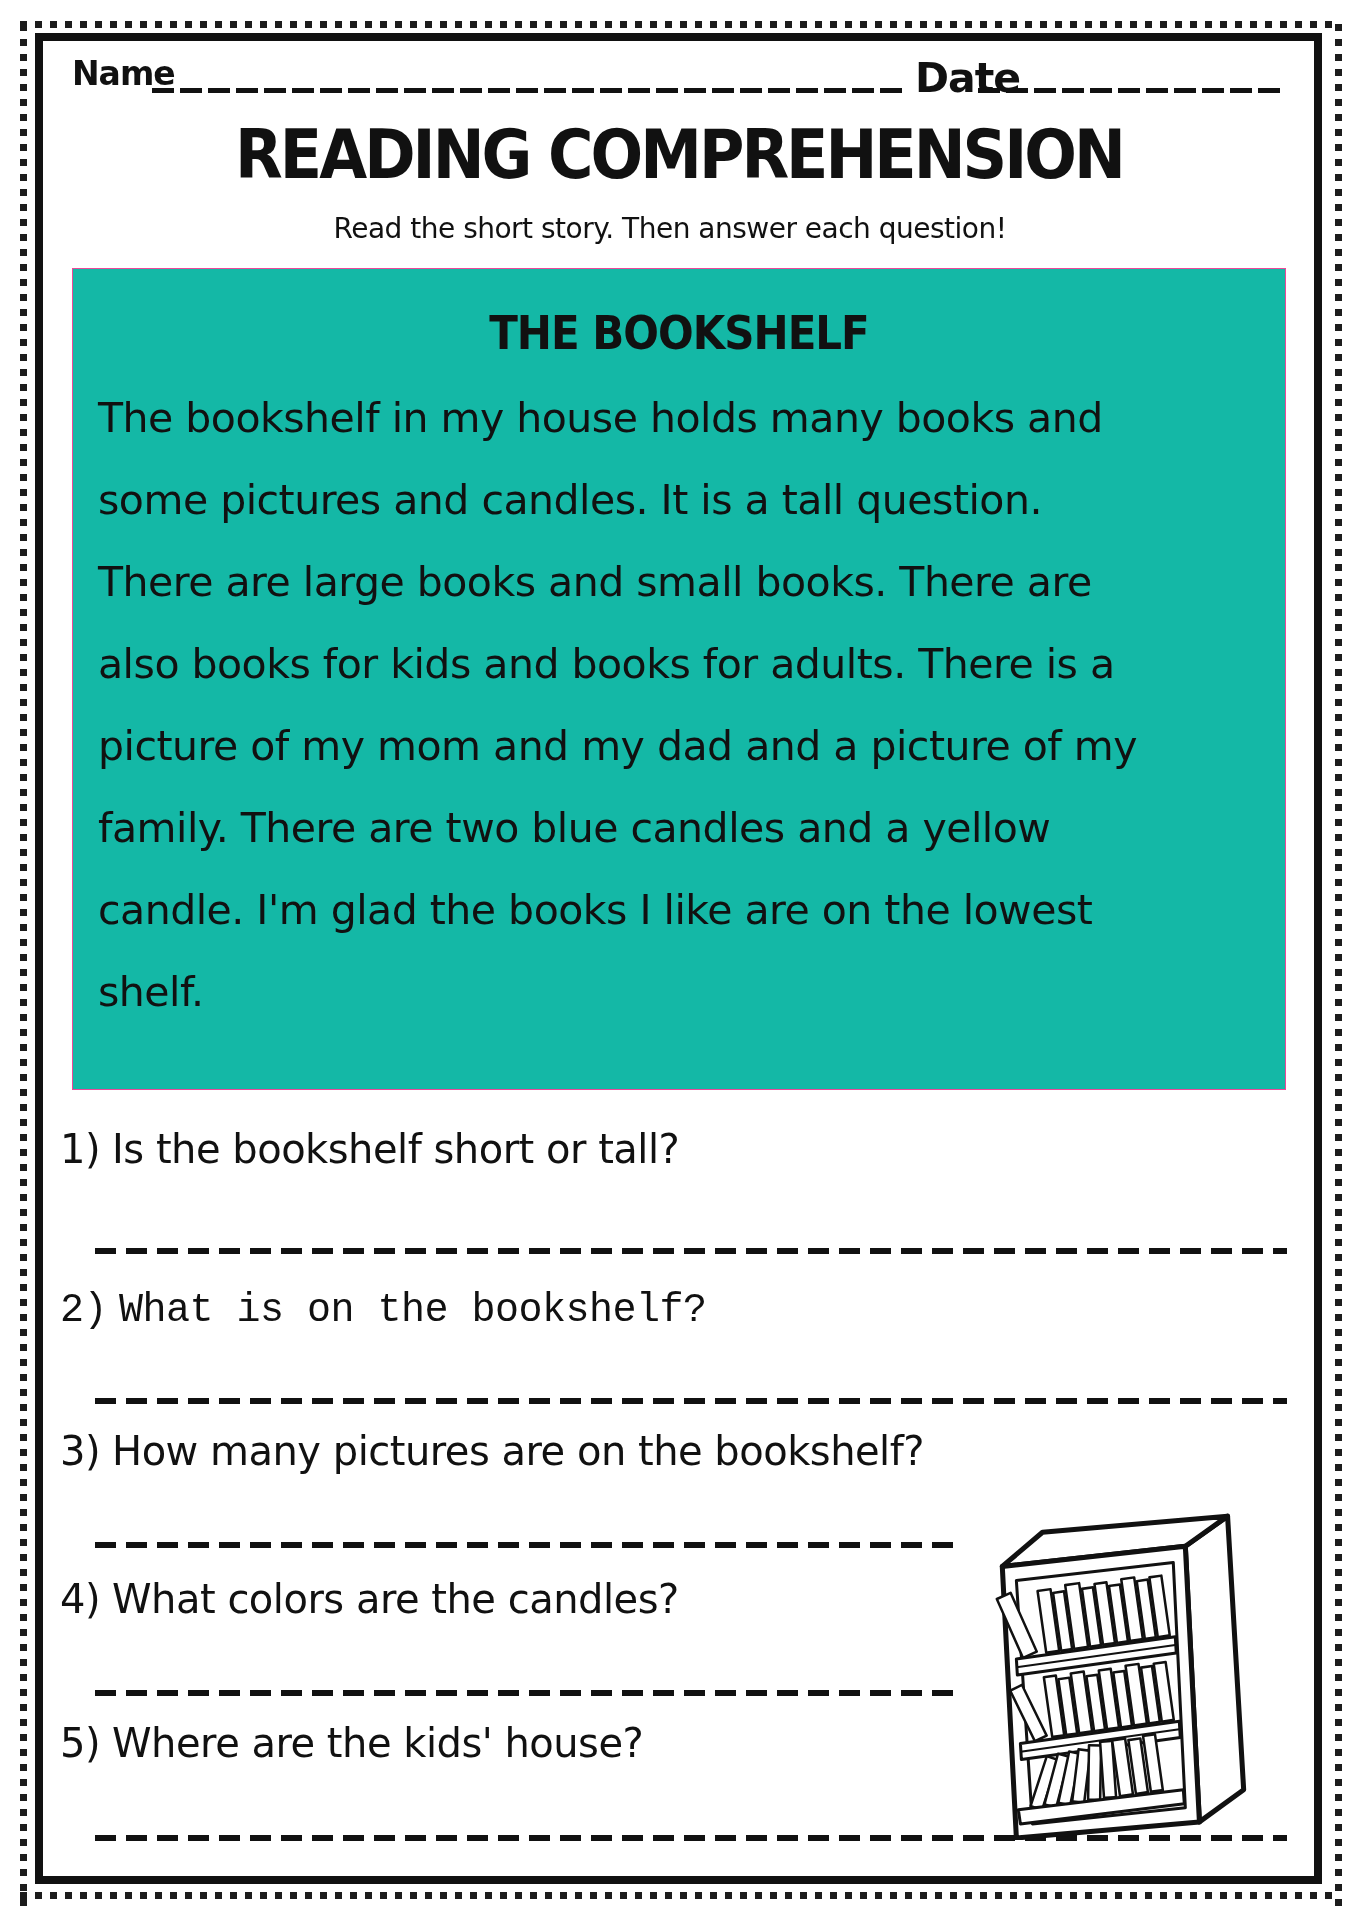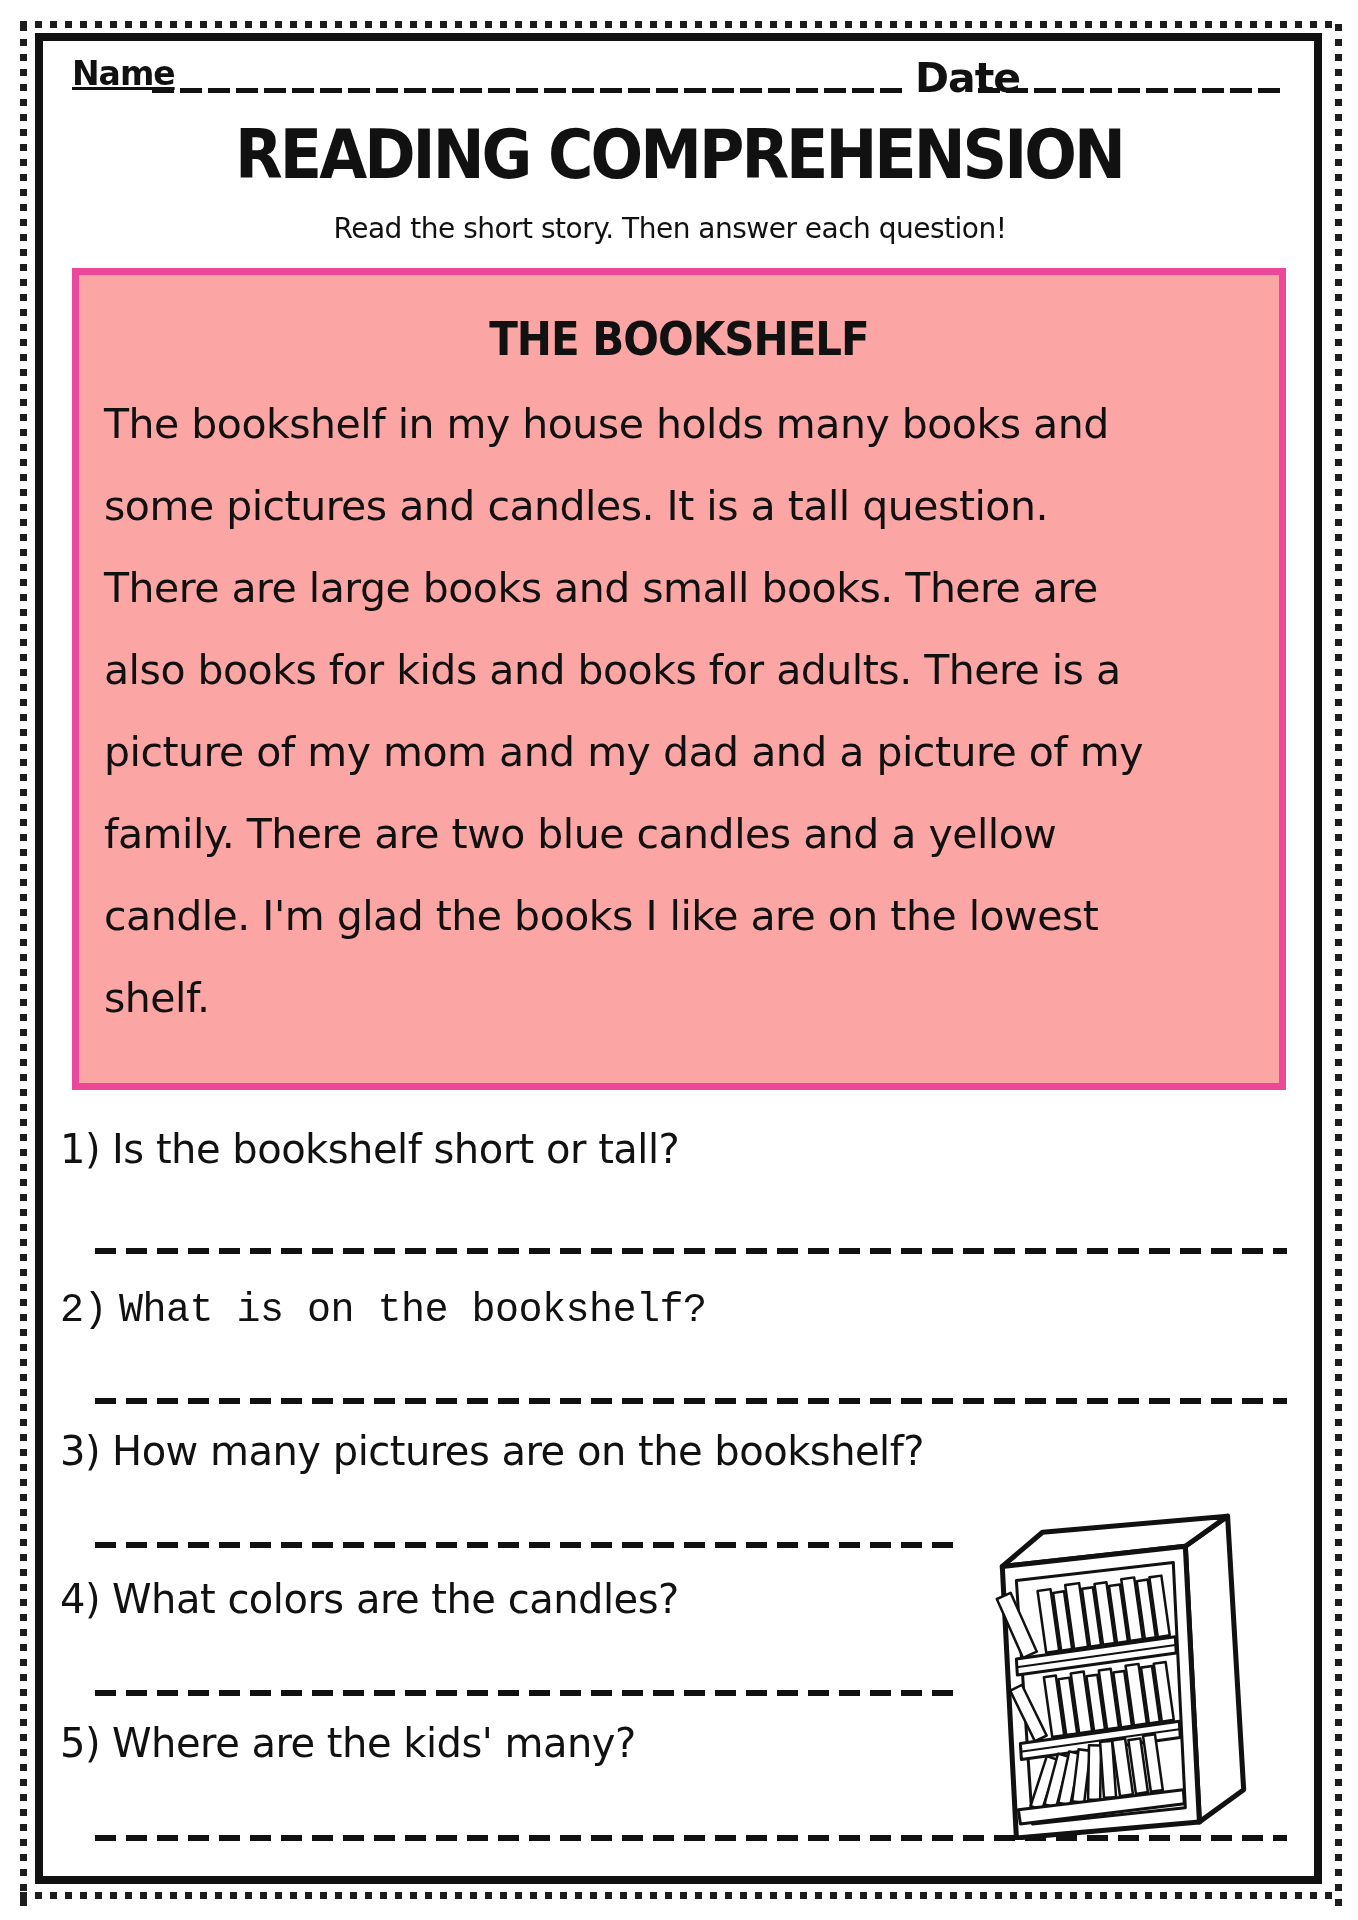--- a/index.html
+++ b/index.html
@@ -17,34 +17,34 @@
   .dot-top{left:20px;right:20px;top:21px;}
   .dot-bottom{left:20px;right:20px;top:1892px;}
   .dot-left{left:20px;top:21px;bottom:14px;}
   .dot-right{right:16px;top:21px;bottom:14px;}
   
   .frame{
     position:absolute;left:35px;top:33px;width:1287px;height:1851px;
     border:8px solid #111;box-sizing:border-box;background:#fff;
   }
   .hand{font-family:"DejaVu Sans",sans-serif;}
-  .name-label{position:absolute;left:72px;top:54px;font-size:33px;font-weight:600;letter-spacing:-1px;text-decoration:underline;}
+  .name-label{position:absolute;left:72px;top:54px;font-size:33px;font-weight:600;letter-spacing:-1px;}
   .date-label{position:absolute;left:915px;top:54px;font-size:41px;font-weight:600;letter-spacing:-1px;}
   .write-line{position:absolute;height:5px;background:repeating-linear-gradient(90deg,#111 0 22px,transparent 22px 28px);}
   .name-line{left:152px;top:88px;width:754px;}
   .date-line{left:978px;top:88px;width:304px;}
   .title{
     position:absolute;left:0;right:0;top:118px;text-align:center;
     font-size:62px;font-weight:700;letter-spacing:-3px;
     transform:scaleY(1.08);
   }
   .subtitle{position:absolute;left:0;right:18px;top:212px;text-align:center;font-size:28px;font-weight:500;letter-spacing:-0.5px;}
   .story-box{
     position:absolute;left:72px;top:268px;width:1214px;height:822px;
-    border:7px solid #ec4899;box-sizing:border-box;background:#fca5a5;
+    border:1px solid #ec4899;box-sizing:border-box;background:#14b8a6;
   }
   .story-heading{
     position:absolute;left:0;right:0;top:40px;text-align:center;
     font-size:42px;font-weight:700;letter-spacing:-1px;transform:scaleY(1.1);
   }
   .story-text{position:absolute;left:25px;top:108px;right:10px;}
   .story-line{height:82px;line-height:82px;font-size:41px;letter-spacing:-0.5px;white-space:nowrap;}
   .q{position:absolute;left:60px;font-size:40px;letter-spacing:-0.5px;white-space:nowrap;}
   .q-num{margin-right:12px;}
   .ans{position:absolute;height:6px;background:repeating-linear-gradient(90deg,#111 0 21px,transparent 21px 31px);}
@@ -108,21 +108,21 @@
     <span class="q-num">3)</span><span>How many pictures are on the bookshelf?</span>
   </div>
   <div class="ans ans-3"></div>
 
   <div class="q q-4">
     <span class="q-num">4)</span><span>What colors are the candles?</span>
   </div>
   <div class="ans ans-4"></div>
 
   <div class="q q-5">
-    <span class="q-num">5)</span><span>Where are the kids' many?</span>
+    <span class="q-num">5)</span><span>Where are the kids' house?</span>
   </div>
   <div class="ans ans-5"></div>
 
   <svg class="bookshelf" viewBox="0 0 272 348" xmlns="http://www.w3.org/2000/svg">
     <g fill="#ffffff" stroke="#111111" stroke-linejoin="round" stroke-linecap="round">
 
       <path d="M194,56 L236,26 L252,298 L208,330 Z" stroke-width="5"></path>
 
       <path d="M12,76 L52,42 L236,26 L194,56 Z" stroke-width="5"></path>
 

